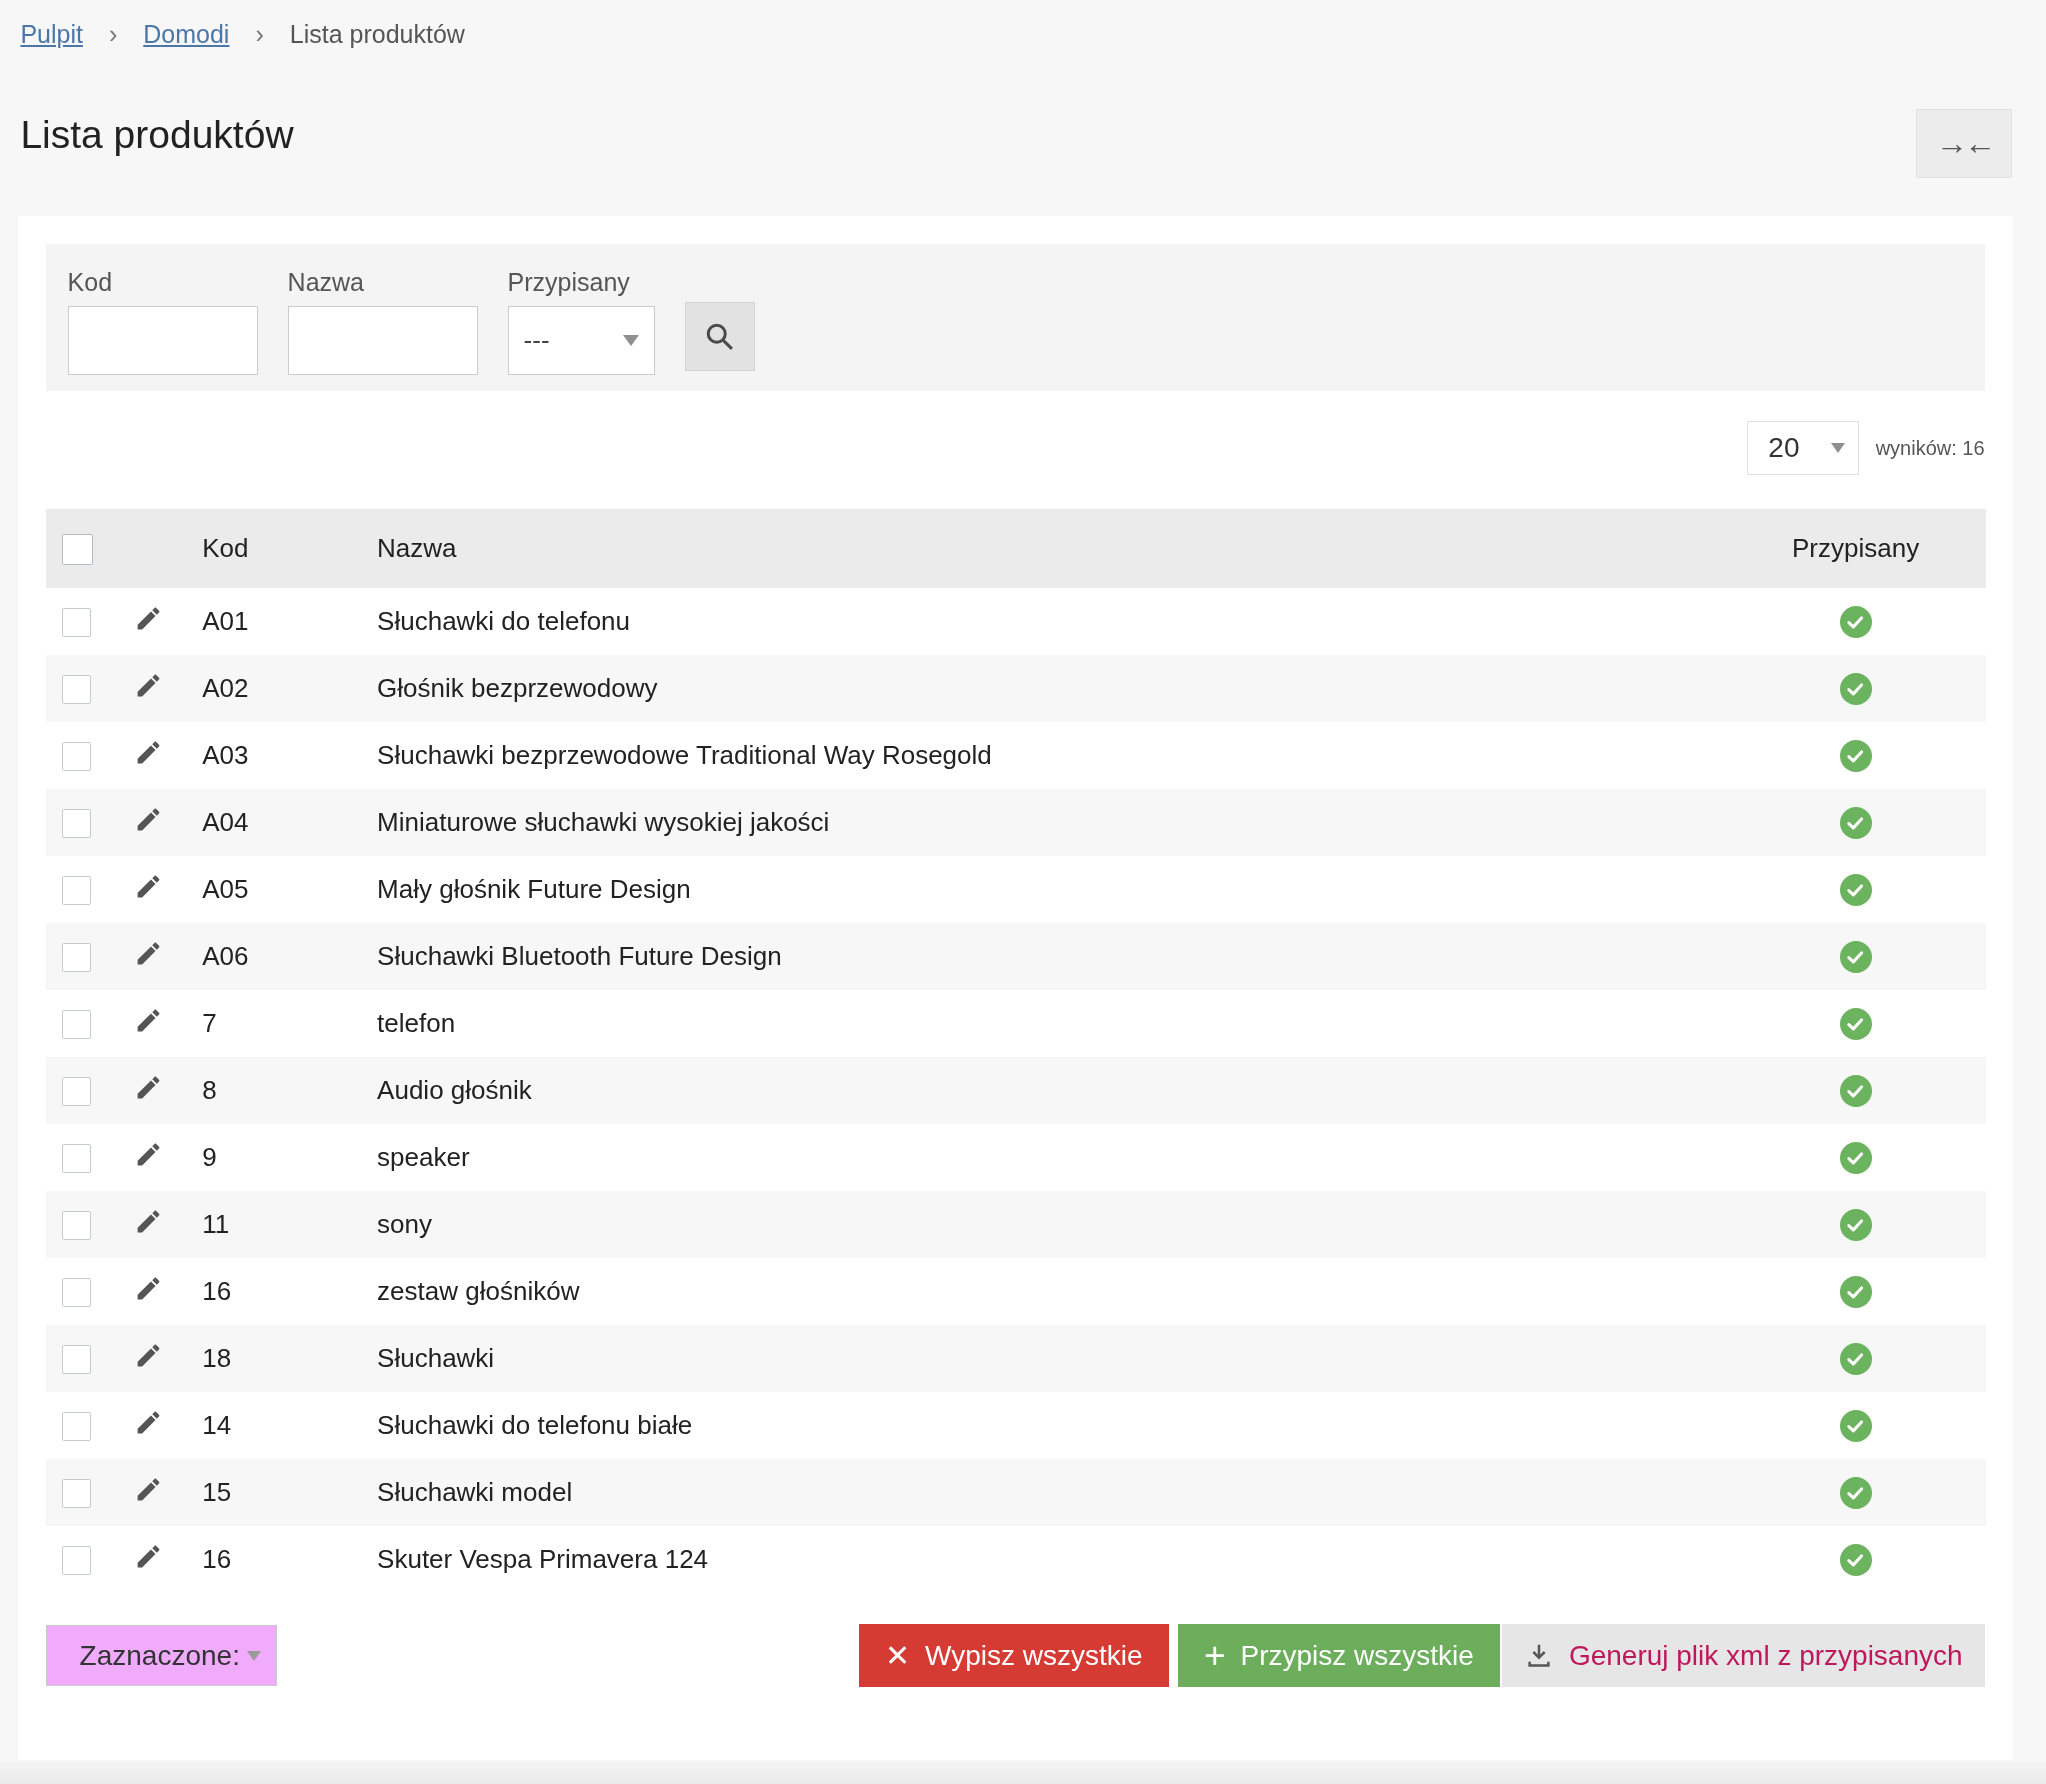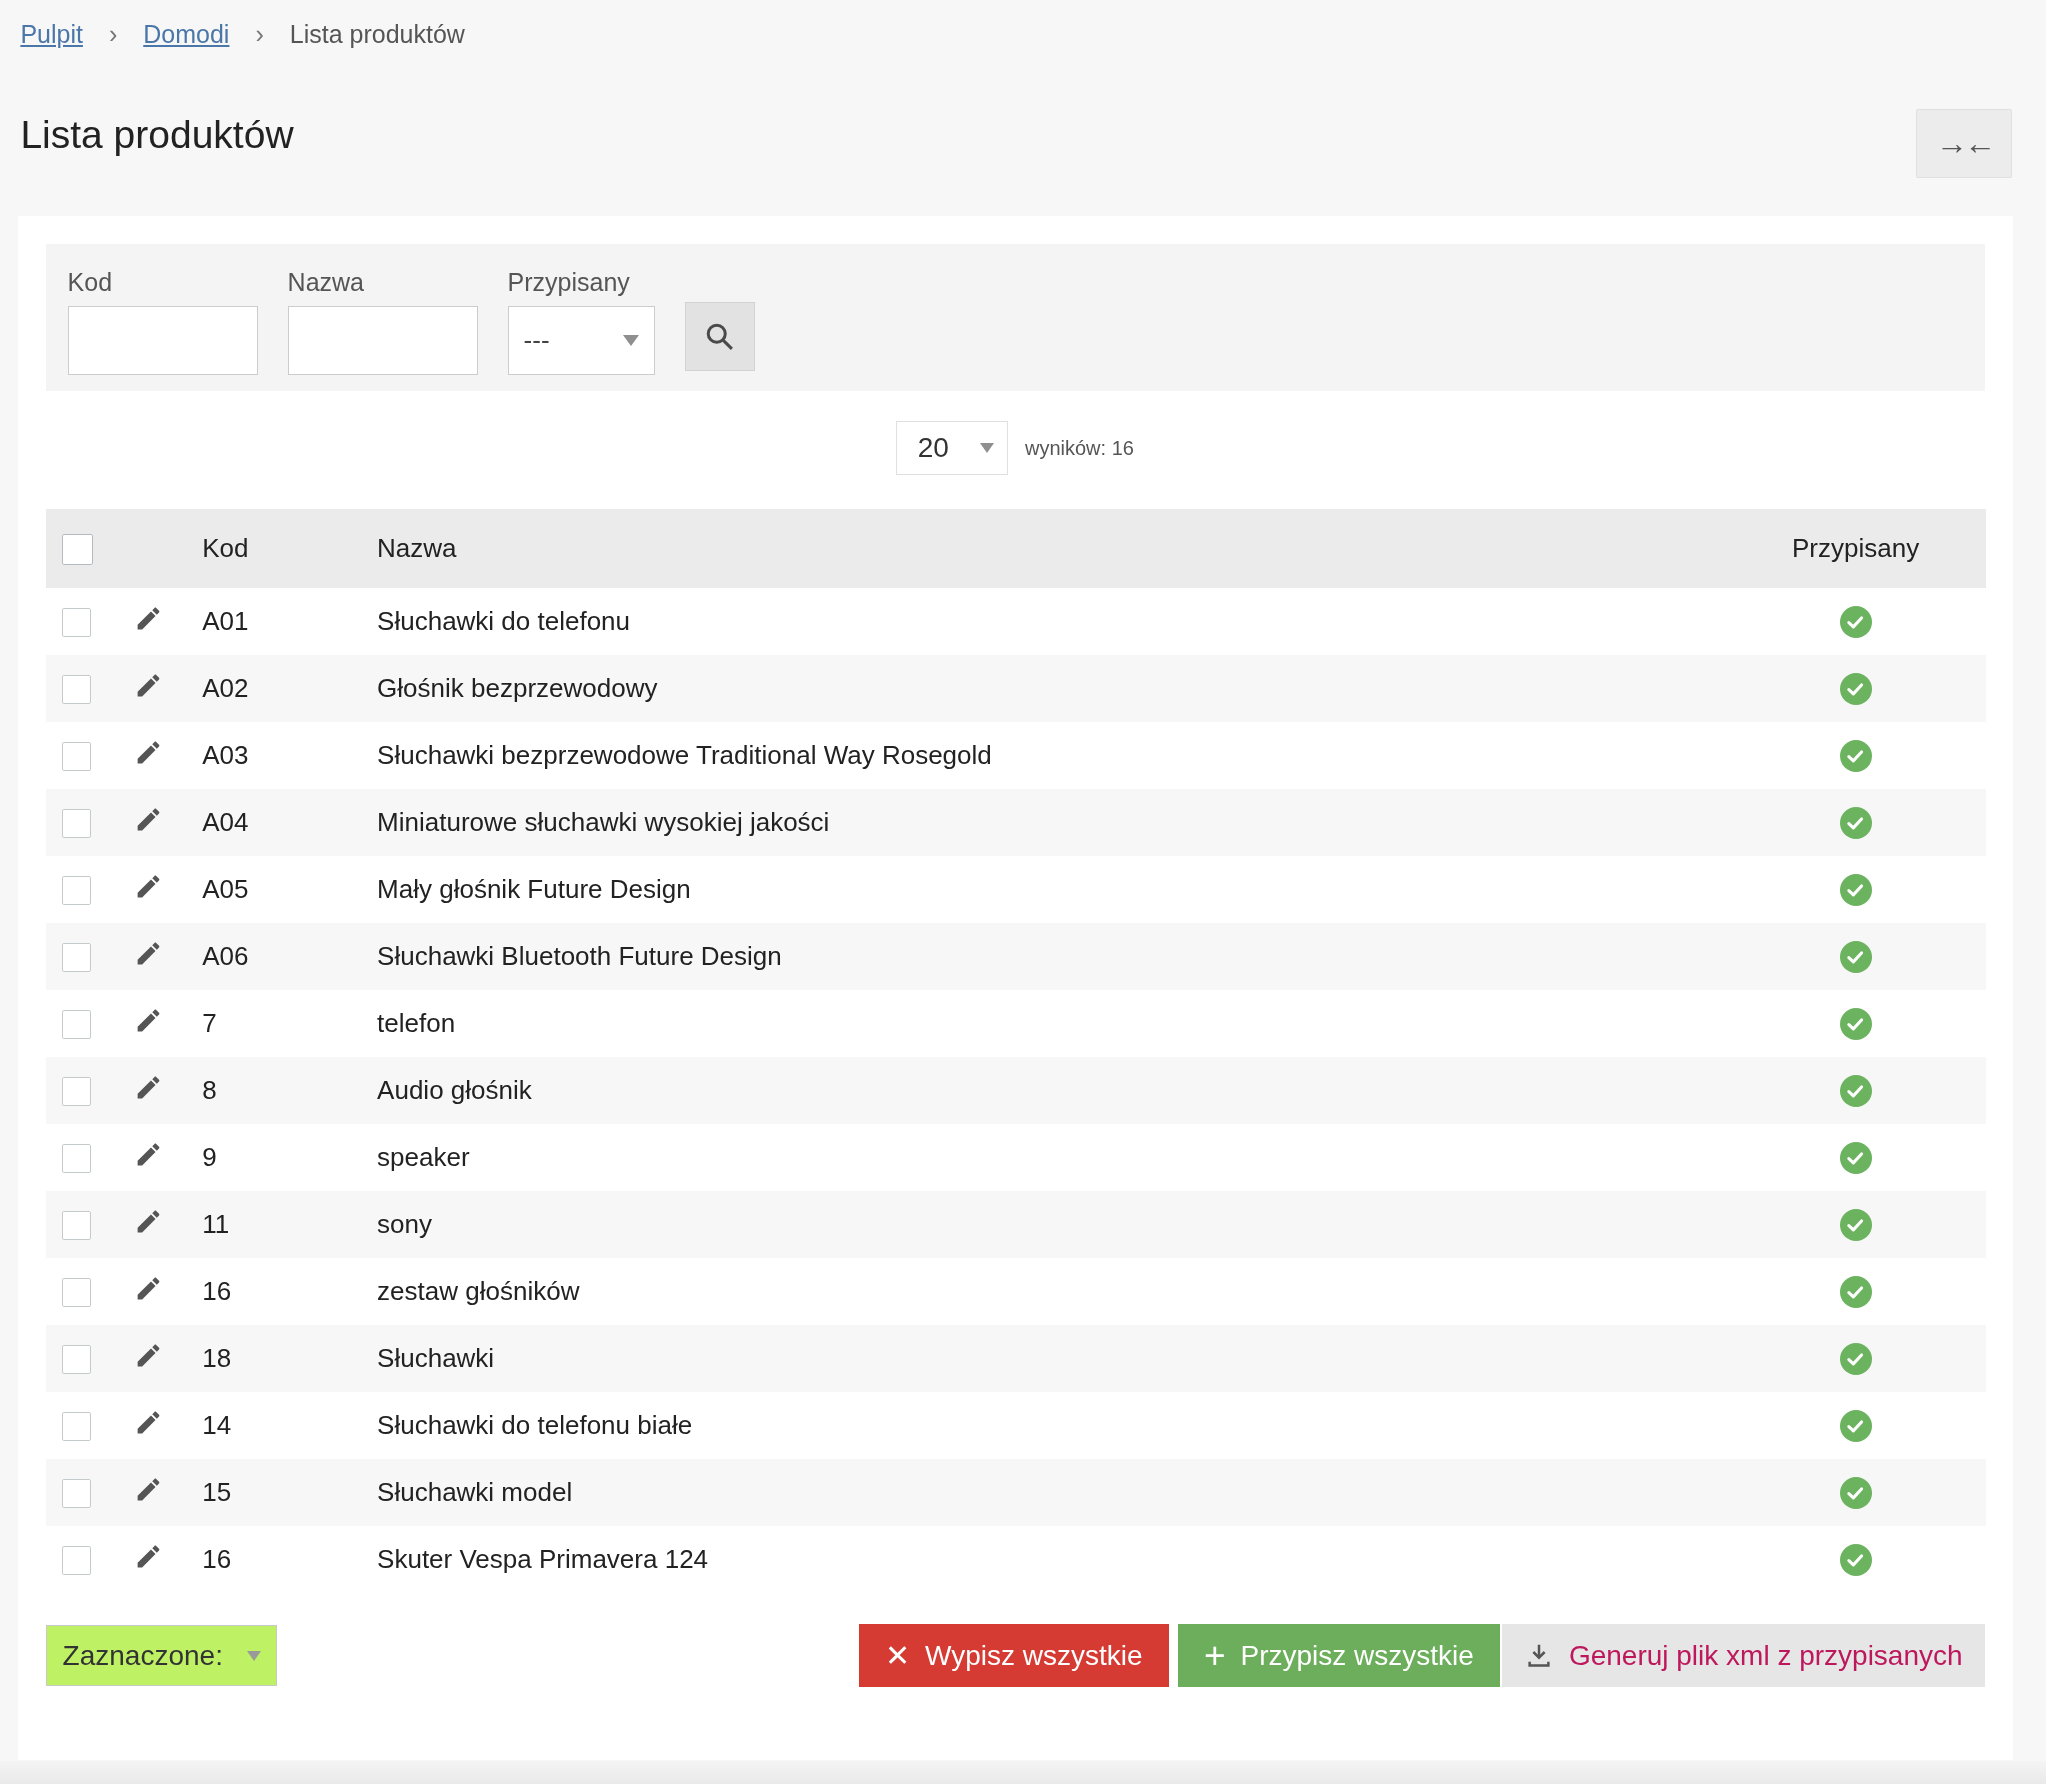--- a/index.html
+++ b/index.html
@@ -71,21 +71,21 @@
     margin-top: 34px;
     width: 70px; height: 69px;
     background: #e2e2e2; border: 1.9px solid #d2d2d2;
     display: flex; align-items: center; justify-content: center;
     cursor: pointer;
   }
 
   
   .page-size-row {
     margin: 30px 28px 0 28px;
-    display: flex; justify-content: center; align-items: center; gap: 16.7px;
+    display: flex; justify-content: flex-end; align-items: center; gap: 16.7px;
     height: 54px;
   }
   .page-size-box {
     width: 112px; height: 54px;
     border: 1.9px solid #e0e0e0; background: #fff;
     display: flex; align-items: center; justify-content: space-between;
     padding: 0 13px 0 20.4px; font-size: 28px; color: #333; cursor: pointer;
   }
   .page-size-box .tri { border-left-width: 7.4px; border-right-width: 7.4px; border-top-width: 10.2px; }
   .results-label { font-size: 20px; color: #555; }
@@ -121,23 +121,23 @@
     vertical-align: middle;
   }
 
   
   .actions {
     margin: 31px 28px 0 28px;
     display: flex; align-items: center; height: 63px;
   }
   .selected-box {
     width: 231px; height: 61px;
-    border: 1.9px solid #c9c9c9; background: #bef264;
+    border: 1.9px solid #c9c9c9; background: #f0abfc;
     display: flex; align-items: center; justify-content: space-between;
-    padding: 0 15px 0 16px; font-size: 28px; color: #333; cursor: pointer;
+    padding: 0 15px 0 33px; font-size: 28px; color: #333; cursor: pointer;
   }
   .selected-box .tri { border-left-width: 7.4px; border-right-width: 7.4px; border-top-width: 10.2px; border-top-color: #9a9a9a; }
   .btn {
     height: 63px; border: none; cursor: pointer;
     display: inline-flex; align-items: center; gap: 15px;
     font-size: 28px; font-family: "Liberation Sans", sans-serif;
     padding: 0 26px; color: #fff;
   }
   .btn .ic { font-size: 30px; line-height: 1; display: inline-flex; }
   .btn-red { margin-left: auto; background: #d53a33; }

